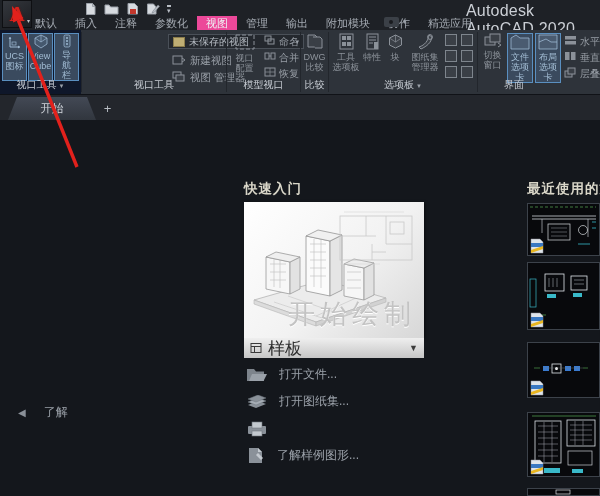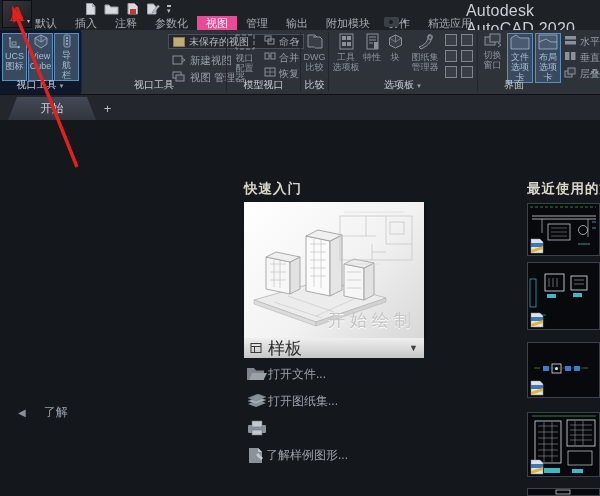--- a/index.html
+++ b/index.html
@@ -49,27 +49,27 @@
             clip-path:polygon(9px 0,79px 0,100% 100%,0 100%);
             display:flex;align-items:center;justify-content:center;font-size:11.5px;color:#d0d4da}
   #plustab{left:100px;top:6px;width:15px;height:15px;color:#b8bdc4;font-size:13px;line-height:15px;text-align:center}
   
   #learnnav{left:18px;top:404px;display:flex;align-items:center;gap:18px}
   #learnnav .tri{font-size:10px;color:#8a9098}
   #learnnav .lt{font-size:12px;color:#9aa0a8}
   #qstitle{left:244px;top:180px;font-size:13.5px;font-weight:bold;color:#d9d6c8;letter-spacing:1px}
   #card{left:244px;top:202px;width:180px;height:136px;background:linear-gradient(135deg,#ffffff 0%,#f2f2f2 55%,#d7d7d7 100%);
         box-shadow:1px 1px 3px rgba(0,0,0,.5)}
-  #watermark{right:8px;bottom:6px;font-family:Liberation Mono, monospace;font-size:17px;color:#c3c3c3;
+  #watermark{right:8px;bottom:6px;font-family:Liberation Mono, monospace;font-size:27px;color:#c3c3c3;
              letter-spacing:5px;text-shadow:0 1px 0 #fff}
   #tplbar{left:244px;top:338px;width:180px;height:20px;background:linear-gradient(#efefef,#c6c6c6);
           display:flex;align-items:center;padding:0 6px;box-sizing:border-box;gap:6px}
   #tplbar .tl{font-size:17px;color:#2d2d2d}
   #tplbar .tc{margin-left:auto;font-size:9px;color:#3c3c3c}
-  .linkrow{position:absolute;left:246px;display:flex;align-items:center;height:18px}
+  .linkrow{position:absolute;left:246px;display:flex;align-items:flex-end;gap:11px;height:18px}
   .linkrow .ll{font-size:12px;color:#9ba1a9}
   
   #rctitle{left:527px;top:180px;width:73px;overflow:hidden;font-size:13.5px;font-weight:bold;color:#d9d6c8;
            white-space:nowrap;letter-spacing:1px}
   .thumb{position:absolute;left:527px;width:73px;background:#08090c;border:1px solid #3c424a;box-sizing:border-box}
   .thumb svg{display:block}
   .flag{position:absolute;left:2px;bottom:1px}
   
   #arrow{left:0;top:0;z-index:60;pointer-events:none}
 </style>

